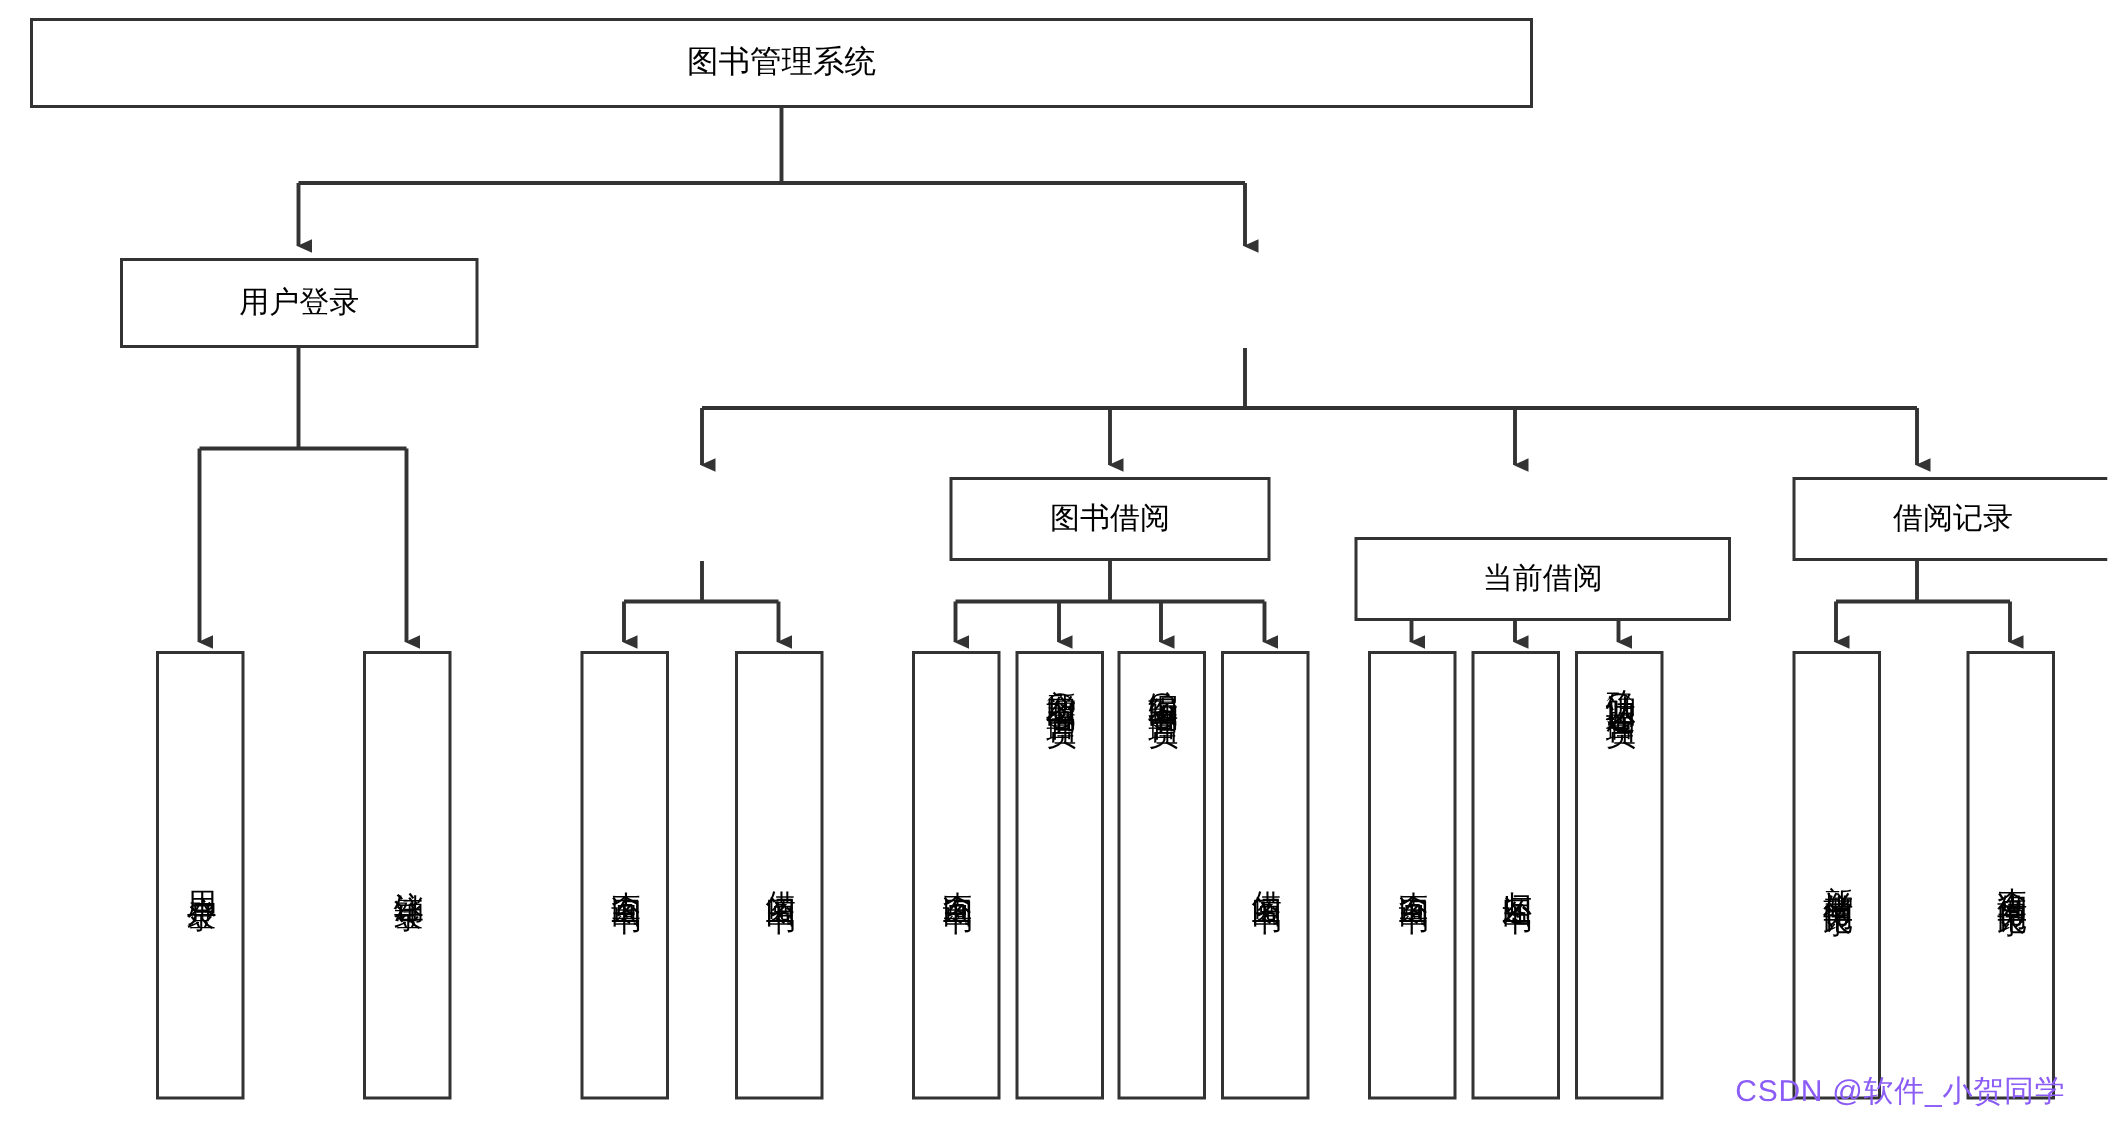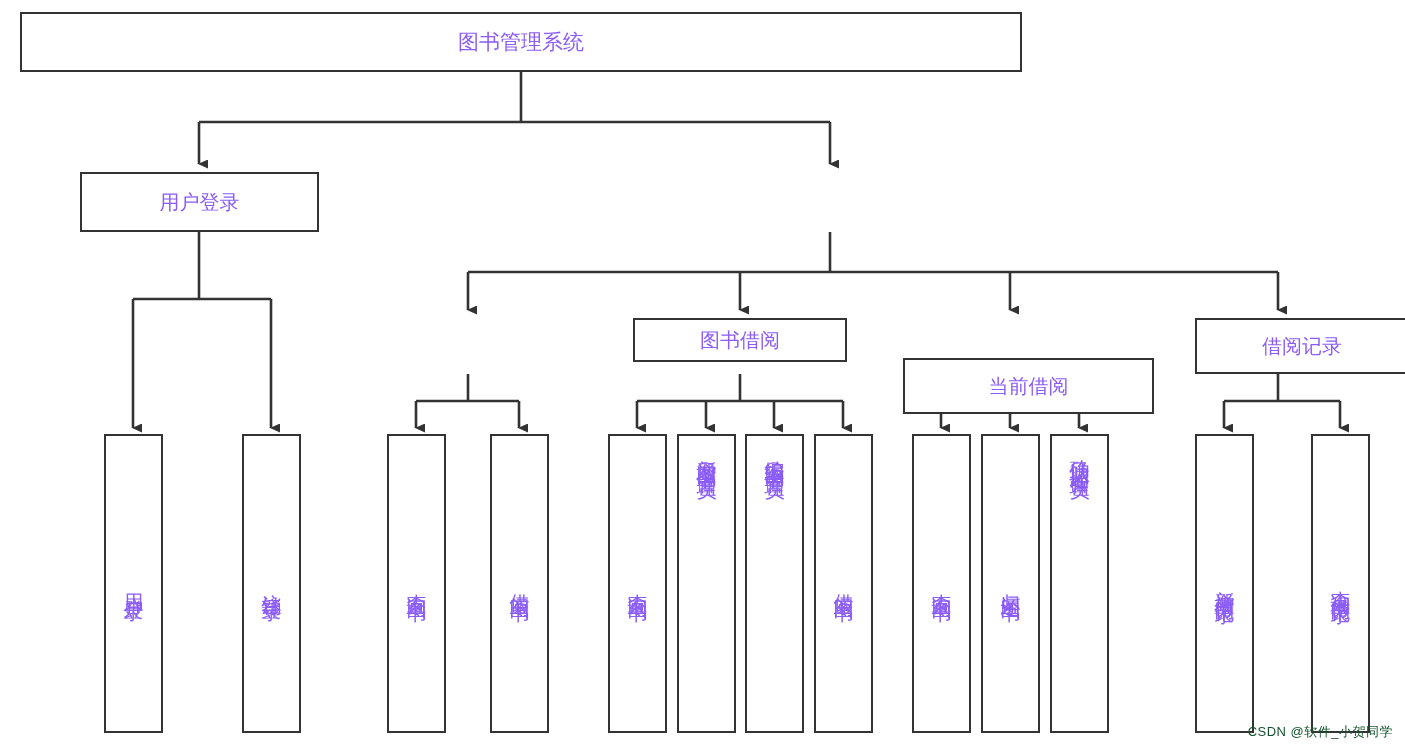--- a/index.html
+++ b/index.html
@@ -27,21 +27,21 @@
     pointer-events: none;
   }
   .node {
     position: absolute;
     box-sizing: border-box;
     background: #ffffff;
     border: 2px solid #333333;
     display: flex;
     align-items: center;
     justify-content: center;
-    color: #8b5cf6;
+    color: #000000;
   }
   .node .node-label {
     display: block;
     text-align: center;
     line-height: 1.22;
   }
   
   .node.level-root {
     font-size: 21px;
   }
@@ -64,24 +64,24 @@
     line-height: 1.05;
     white-space: nowrap;
   }
   
   .node.level-leaf.short-label {
     align-items: center;
     padding-top: 0;
   }
   #watermark {
     position: absolute;
-    right: 12px;
+    right: 28px;
     bottom: 6px;
-    font-size: 13px;
-    color: #14532d;
+    font-size: 20px;
+    color: #8b5cf6;
     letter-spacing: 0.5px;
     white-space: nowrap;
     pointer-events: none;
   }
 </style>
 </head>
 <body>
 
 <div id="diagram-root">
 
@@ -138,21 +138,21 @@
   <div class="node level-root" style="left:20px; top:12px; width:1002px; height:60px;">
     <span class="node-label">图书管理系统</span>
   </div>
 
   <div class="node level-1" style="left:80px; top:172px; width:239px; height:60px;">
     <span class="node-label">用户登录</span>
   </div>
 
 
 
-  <div class="node level-2" style="left:633px; top:318px; width:214px; height:44px;">
+  <div class="node level-2" style="left:633px; top:318px; width:214px; height:56px;">
     <span class="node-label">图书借阅</span>
   </div>
 
   <div class="node level-2" style="left:903px; top:318px; width:251px; height:56px;margin-top:40px;">
     <span class="node-label">当前借阅</span>
   </div>
 
   <div class="node level-2" style="left:1171px; top:318px; width:214px; height:56px;margin-left:24px;">
     <span class="node-label">借阅记录</span>
   </div>

